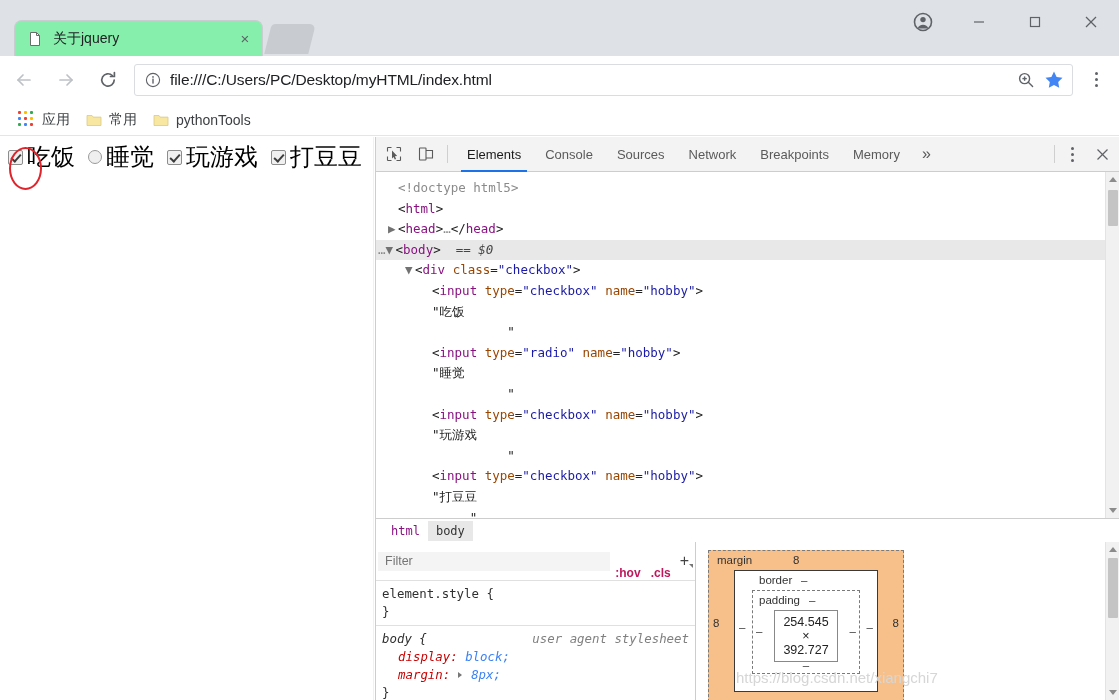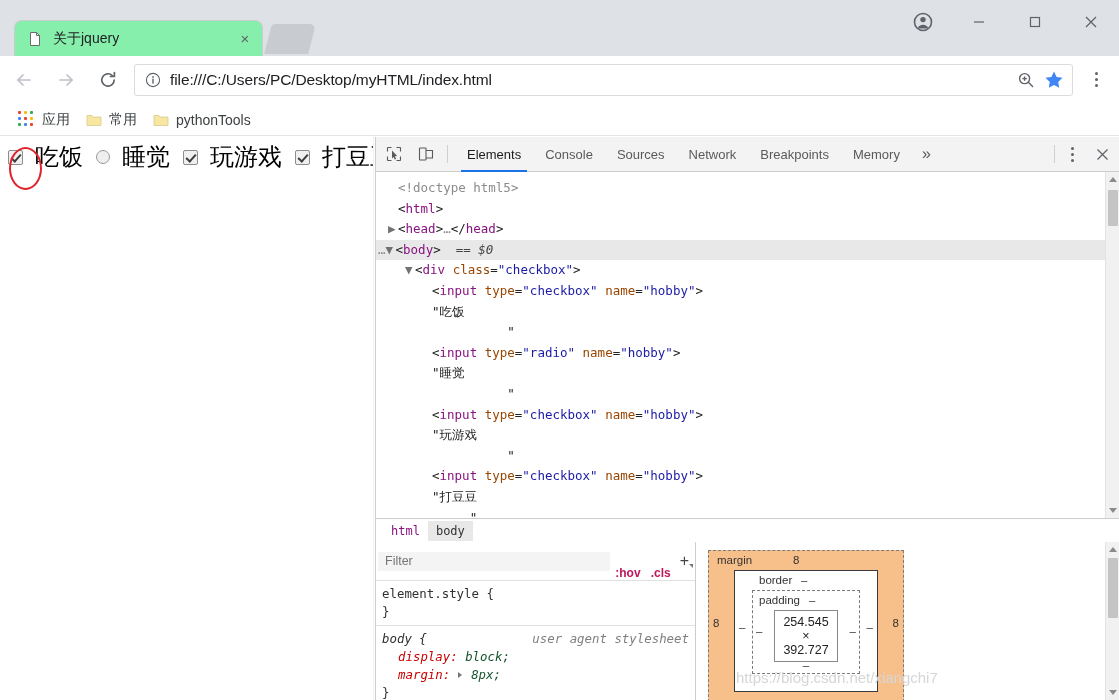--- a/index.html
+++ b/index.html
@@ -110,21 +110,21 @@
   }
   .cbx.checked::after {
     content: ""; position: absolute; left: 4px; top: 1px;
     width: 4px; height: 8px; border: solid #3c3c3c;
     border-width: 0 2px 2px 0; transform: rotate(42deg);
   }
   .rdo {
     width: 14px; height: 14px; border: 1px solid #9a9a9a; background: #efefef;
     border-radius: 50%; flex: 0 0 14px; cursor: pointer;
   }
-  .hlabel { font-size: 24px; color: #000; margin-left: 12px; line-height: 1; }
+  .hlabel { font-size: 24px; color: #000; margin-left: 4px; line-height: 1; }
   .annot-ellipse {
     position: absolute; left: 9px; top: 147px; width: 33px; height: 43px;
     border: 2.5px solid #e0242c; border-radius: 50%; pointer-events: none;
   }
   .vp-scroll-cap {
     position: absolute; right: 0; top: 0; width: 1px; height: 563px; background: #f1f1f1;
   }
 
   
   .devtools {
@@ -230,21 +230,21 @@
   .plus-btn { font-size: 16px; color: #444; padding: 0 6px 0 4px; cursor: pointer; position: relative; }
   .plus-btn::after { content:""; position:absolute; right:2px; bottom:2px;
      border-left:4px solid transparent; border-top:4px solid #777; }
   .css-block {
     font-family: "DejaVu Sans Mono", monospace; font-size: 12.4px;
     line-height: 18px; padding: 4px 0 4px 6px; color: #303030;
   }
   .css-block.rule { border-top: 1px solid #e0e0e0; position: relative; }
   .css-sel { color: #303030; font-style: italic; }
   .css-prop { color: #c80000; padding-left: 16px; font-style: italic; }
-  .css-val { color: #14532d; font-style: italic; }
+  .css-val { color: #3b82f6; font-style: italic; }
   .ua-note {
     position: absolute; right: 6px; top: 4px; font-size: 12.4px;
     color: #808080; font-style: italic; font-family: "DejaVu Sans Mono", monospace;
   }
   .tri { display: inline-block; width: 0; height: 0; margin-right: 2px;
     border-left: 4px solid #777; border-top: 3.5px solid transparent;
     border-bottom: 3.5px solid transparent; vertical-align: 1px; }
 
   
   .styles-right { flex: 1 1 auto; position: relative; overflow: hidden; }

